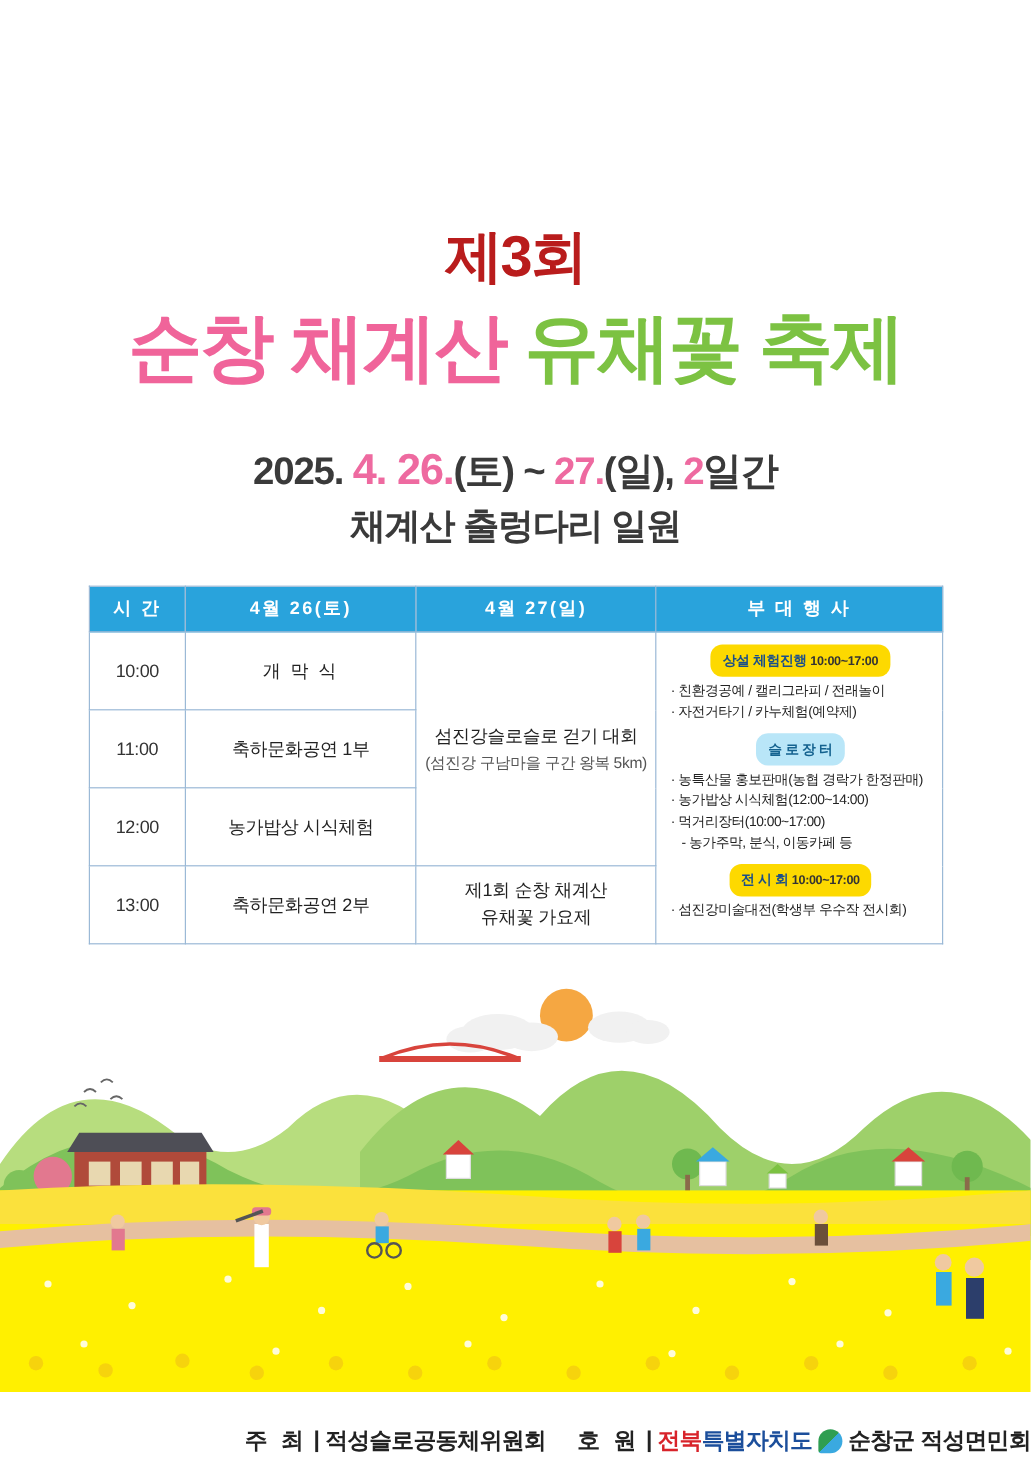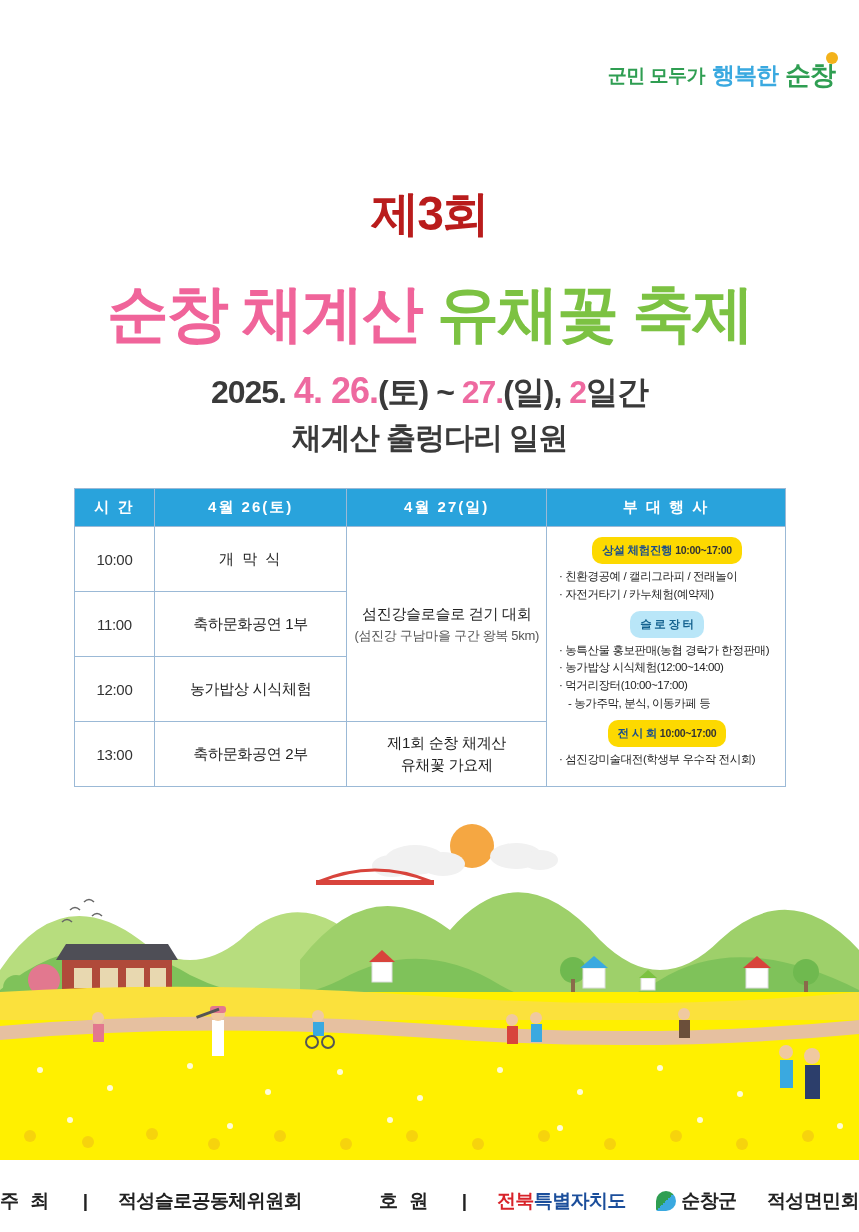--- a/index.html
+++ b/index.html
@@ -40,21 +40,20 @@
     text-align: center;
     font-size: 48px; font-weight: bold; color: #b91c1c;
     letter-spacing: -2px;
   }
   .title-main {
     position: absolute; top: 248px; left: 0; right: 0;
     text-align: center;
     font-size: 62px; font-weight: bold;
     letter-spacing: -2px;
     white-space: nowrap;
-    margin-top: 24px;
   }
   .title-main .pink { color: #f0649a; }
   .title-main .green { color: #7cc242; }
 
   .date-line {
     position: absolute; top: 370px; left: 0; right: 0;
     text-align: center;
     font-size: 32px; font-weight: bold; color: #3a3a3a;
     letter-spacing: -1px;
   }
@@ -131,46 +130,41 @@
   .side-line.ind { padding-left: 9px; }
   .gap { height: 5px; }
 
   
   .illus { position:absolute; left:0; top:820px; width:859px; height:340px; overflow:hidden; }
 
   
   .footer {
     position: absolute;
     left: 0; right: 0; bottom: 18px;
-    display: flex; justify-content: space-between; align-items: center;
+    display: flex; justify-content: flex-end; align-items: center;
     gap: 5px;
     font-size: 19px; font-weight: bold; color: #222;
     letter-spacing: -0.6px;
   }
   .footer .lbl { letter-spacing: 3px; }
   .footer .bar { color:#222; }
   .footer .jb { color:#1b4e9b; }
   .footer .jb .red { color:#d8232a; }
   .sc-logo { display:inline-flex; align-items:center; gap:5px; }
   .sc-mark {
     width:20px; height:20px; border-radius:50% 50% 50% 10%;
     background: linear-gradient(135deg,#2f9e52 0 50%, #3aa9e0 50% 100%);
     display:inline-block;
   }
 </style>
 </head>
 <body>
 
 <div class="poster">
 
-  <div class="slogan">
-    <span class="s1">군민 모두가</span>
-    <span class="s2">행복한</span>
-    <span class="s3">순창</span>
-  </div>
 
   <div class="title-no">제3회</div>
   <div class="title-main">
     <span class="pink">순창 채계산</span>
     <span class="green">유채꽃 축제</span>
   </div>
 
   <div class="date-line">
     <span>2025.</span>
     <span class="accent">4. 26.</span><span>(토) ~</span>

